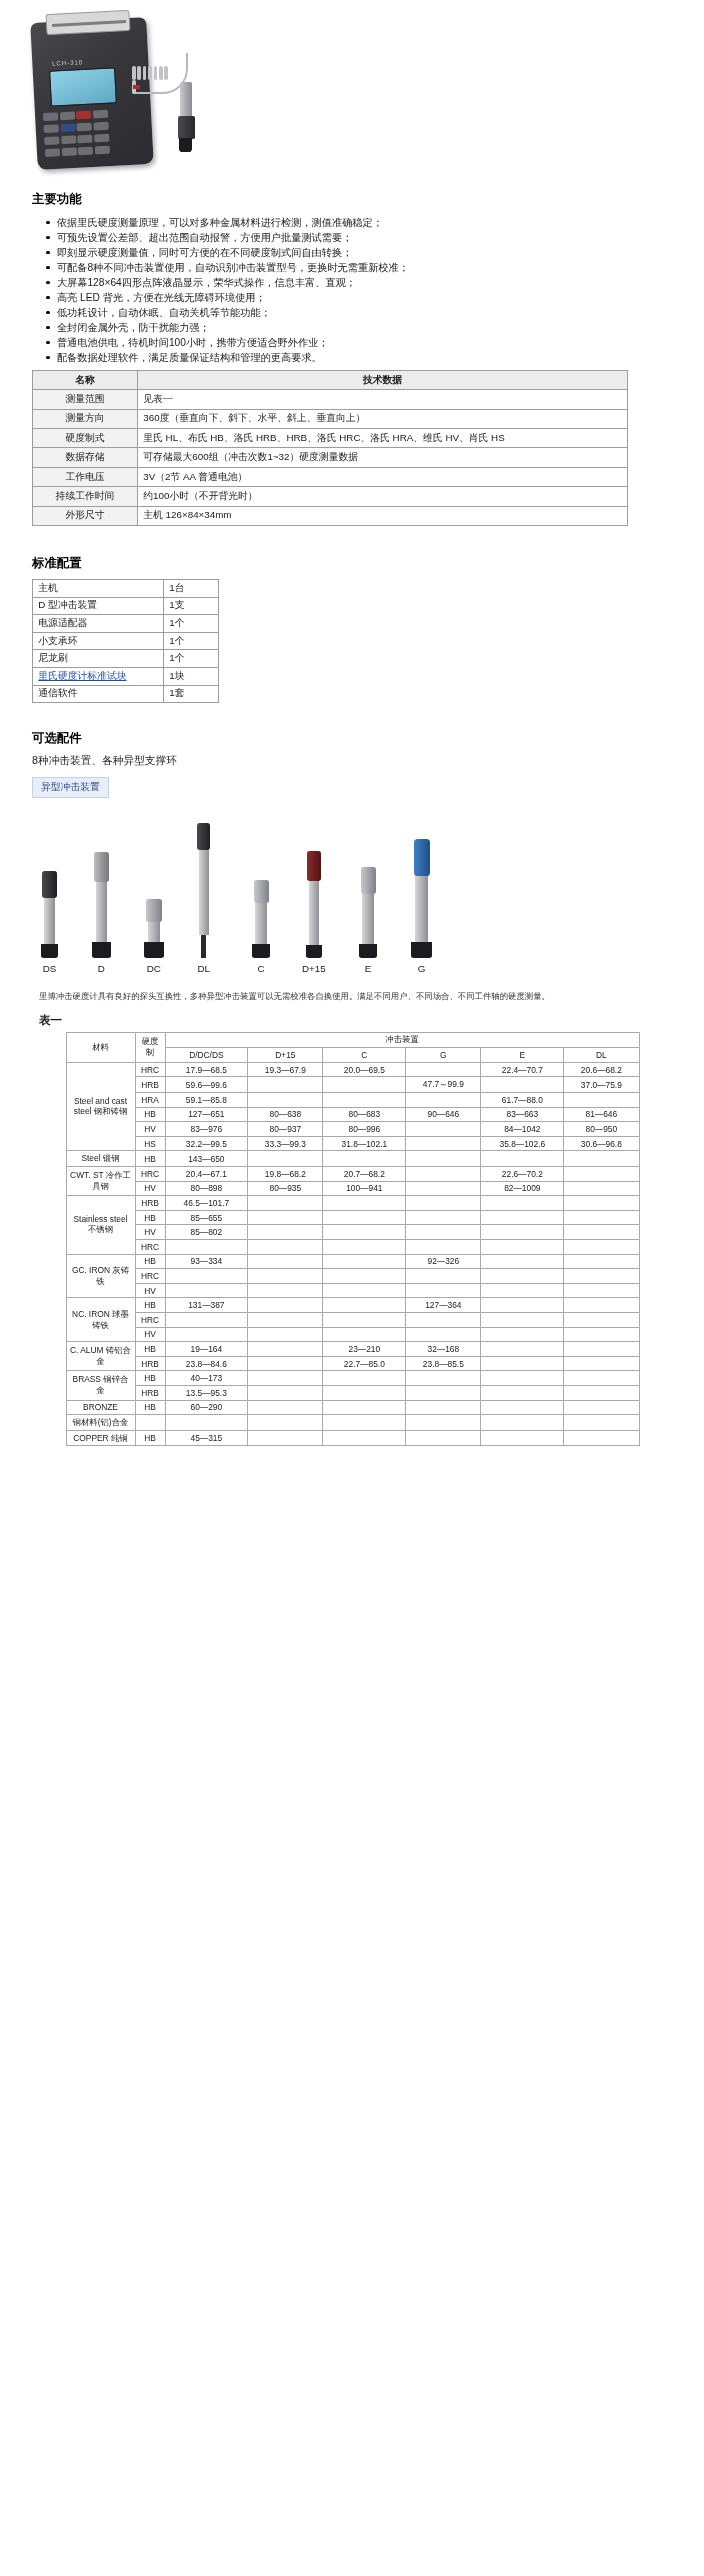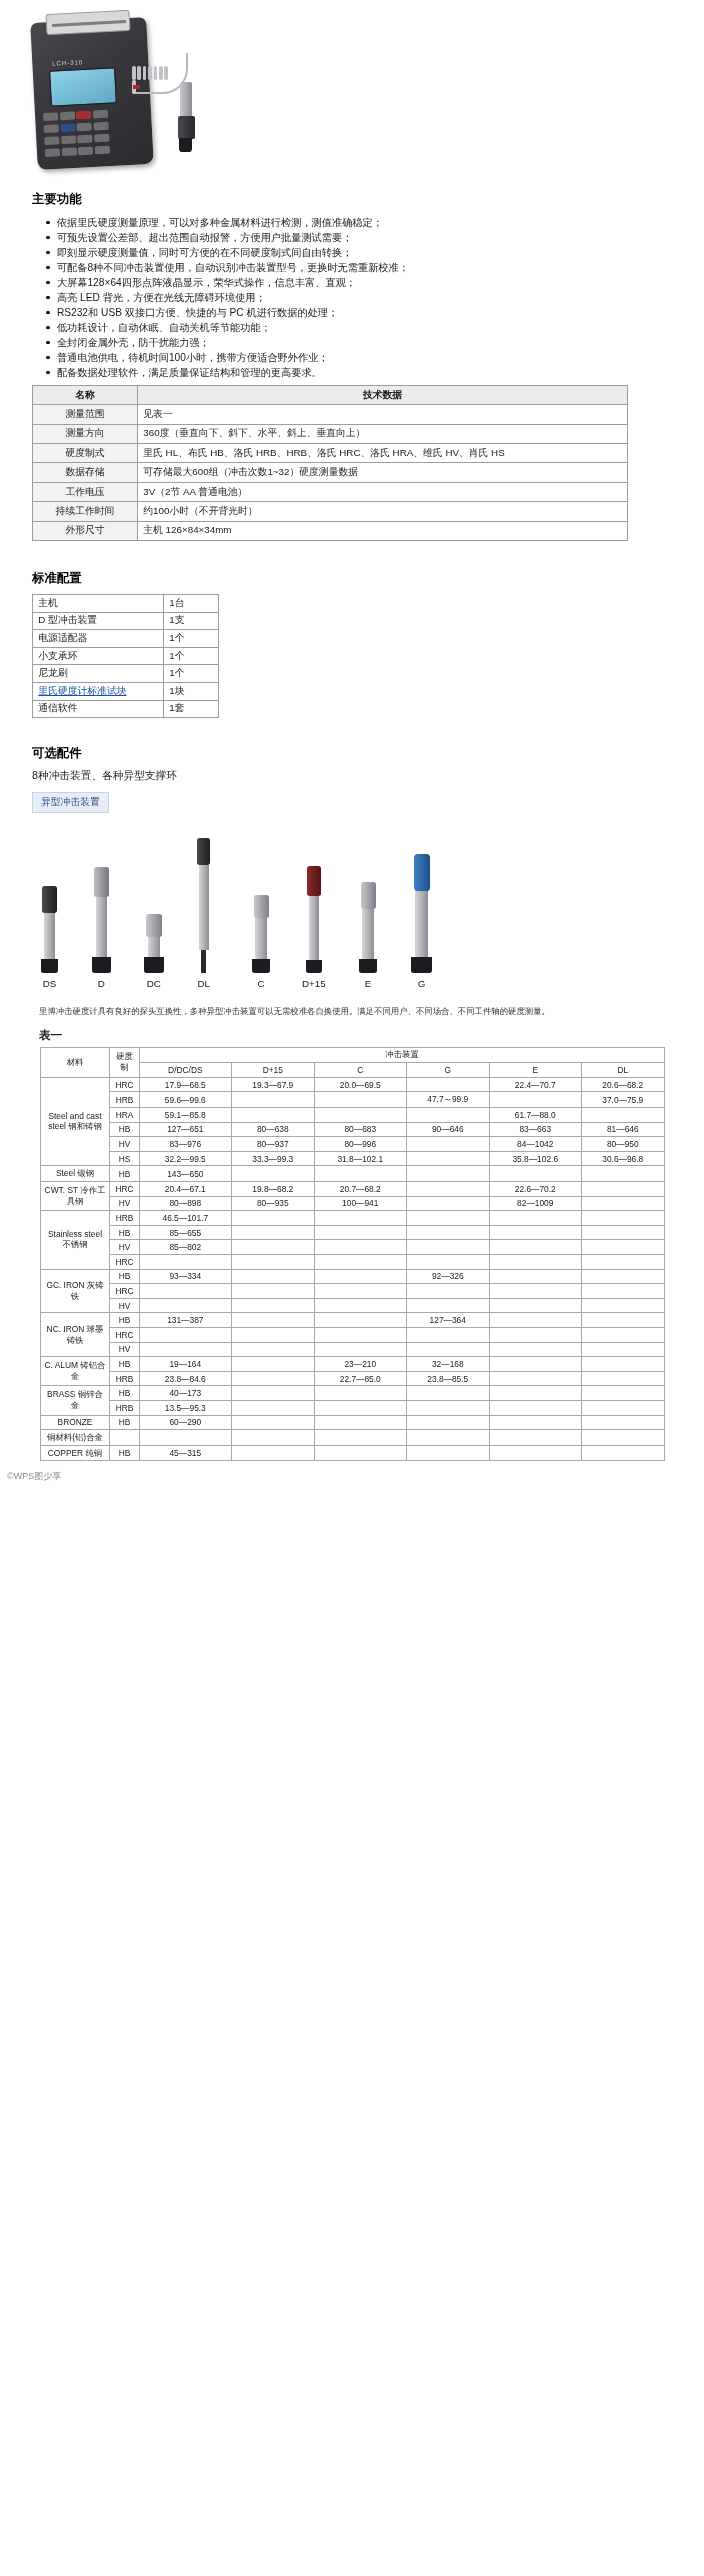--- a/index.html
+++ b/index.html
@@ -90,21 +90,21 @@
   .probe-row { position:relative; height:187px; margin-top:5.3px; }
   .pr { position:absolute; bottom:16px; text-align:center; }
   .pr .stem { margin:0 auto; }
   .pr .cap { margin:0 auto; }
   .pr .nm { font-size:9.8px; margin-top:5.3px; }
 
   .note { font-size:8.4px; line-height:12.4px; color:#333; padding:0 36px 0 39px; }
 
   
   .tbl-caption { font-size:11.6px; font-weight:bold; margin:10.7px 0 3.6px 0; }
-  .mat-tbl { width:625px; font-size:8.4px; margin:0 auto; }
+  .mat-tbl { width:574px; font-size:8.4px; margin:0 auto; }
   .mat-tbl td, .mat-tbl th {
     border:0.9px solid #a8a8a8; padding:1.8px 2.7px; text-align:center;
     vertical-align: middle; font-weight: normal; height:13.3px;
   }
   .mat-tbl td.mat { width:69px; }
   .mat-tbl td.hs { width:30px; }
   .mat-tbl .hdr td { background:#fff; }
 
   .footer { font-size:9px; color:#8d8d8d; padding:9px 0 10.7px 7.1px; }
 </style>
@@ -145,21 +145,20 @@
 
   <div class="indent">
     <h2 class="section">主要功能</h2>
     <ul class="feat">
       <li>依据里氏硬度测量原理，可以对多种金属材料进行检测，测值准确稳定；</li>
       <li>可预先设置公差部、超出范围自动报警，方便用户批量测试需要；</li>
       <li>即刻显示硬度测量值，同时可方便的在不同硬度制式间自由转换；</li>
       <li>可配备8种不同冲击装置使用，自动识别冲击装置型号，更换时无需重新校准；</li>
       <li>大屏幕128×64四形点阵液晶显示，荣华式操作，信息丰富、直观；</li>
       <li>高亮 LED 背光，方便在光线无障碍环境使用；</li>
-      <li>RS232和 USB 双接口方便、快捷的与 PC 机进行数据的处理；</li>
       <li>低功耗设计，自动休眠、自动关机等节能功能；</li>
       <li>全封闭金属外壳，防干扰能力强；</li>
       <li>普通电池供电，待机时间100小时，携带方便适合野外作业；</li>
       <li>配备数据处理软件，满足质量保证结构和管理的更高要求。</li>
     </ul>
 
     
     <table class="spec-tbl">
       <tbody>
           <tr class="head">
@@ -552,15 +551,14 @@
           <td>45—315</td>
           <td></td>
           <td></td>
           <td></td>
           <td></td>
           <td></td>
         </tr>
       </tbody>
   </table>
 
-  <div class="footer">©WPS图少享</div>
 </div>
 
 
 </body></html>

